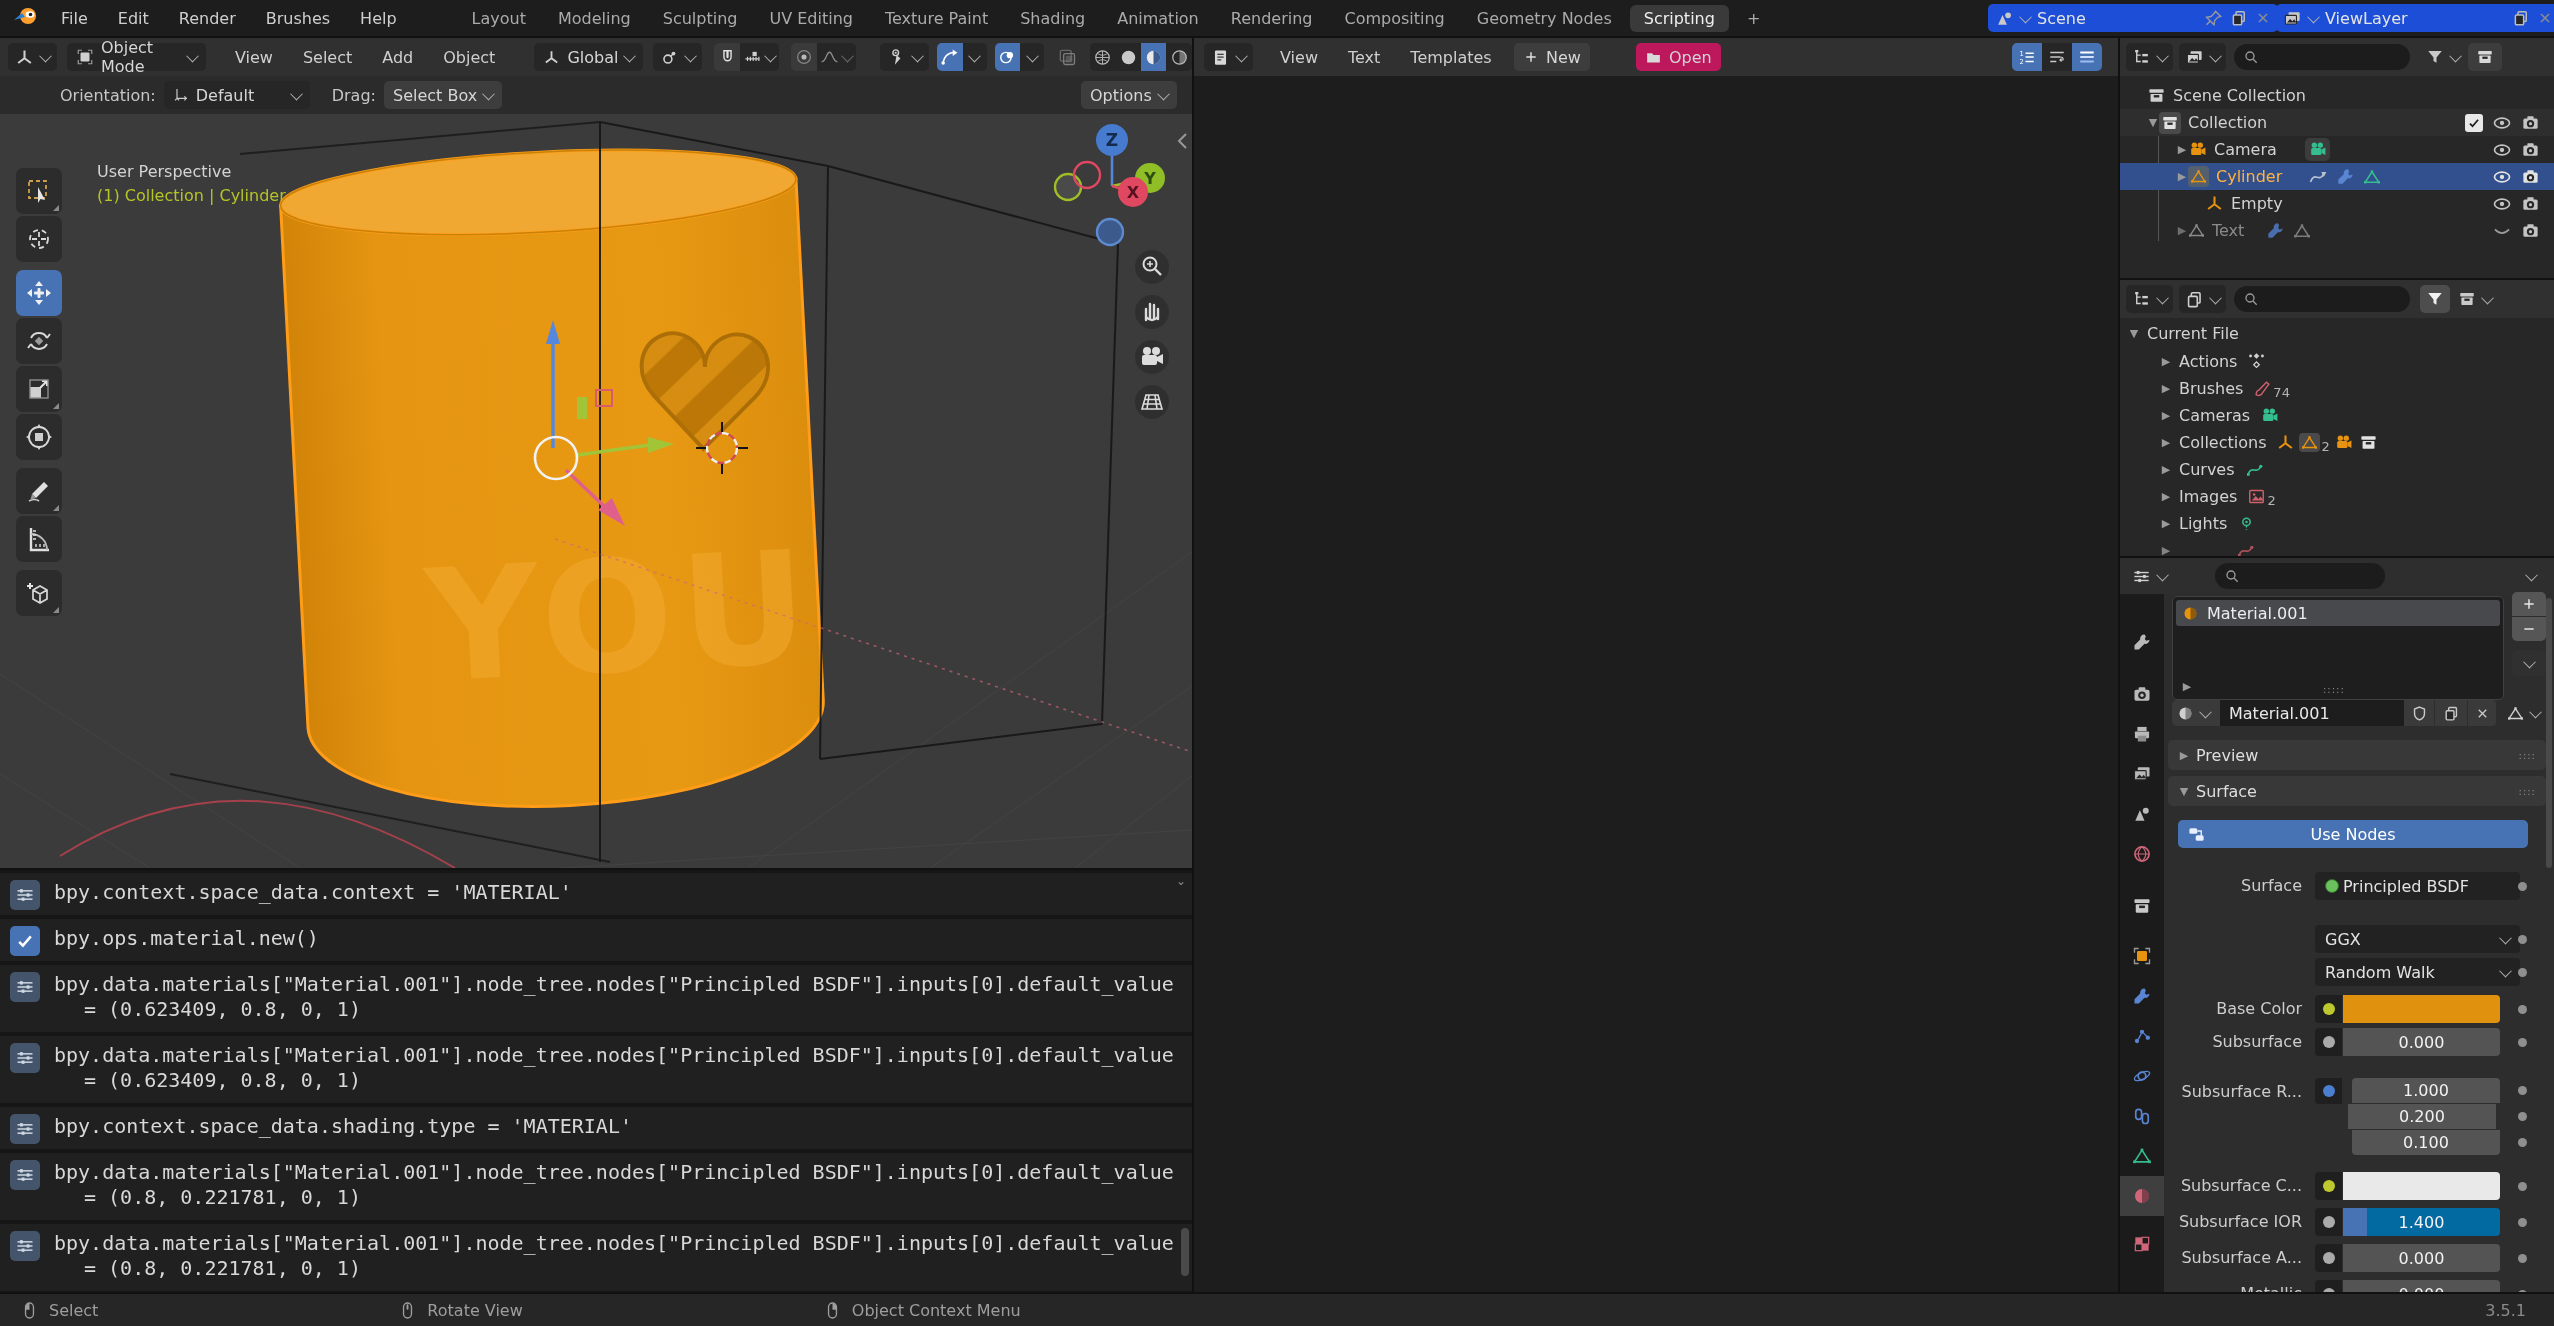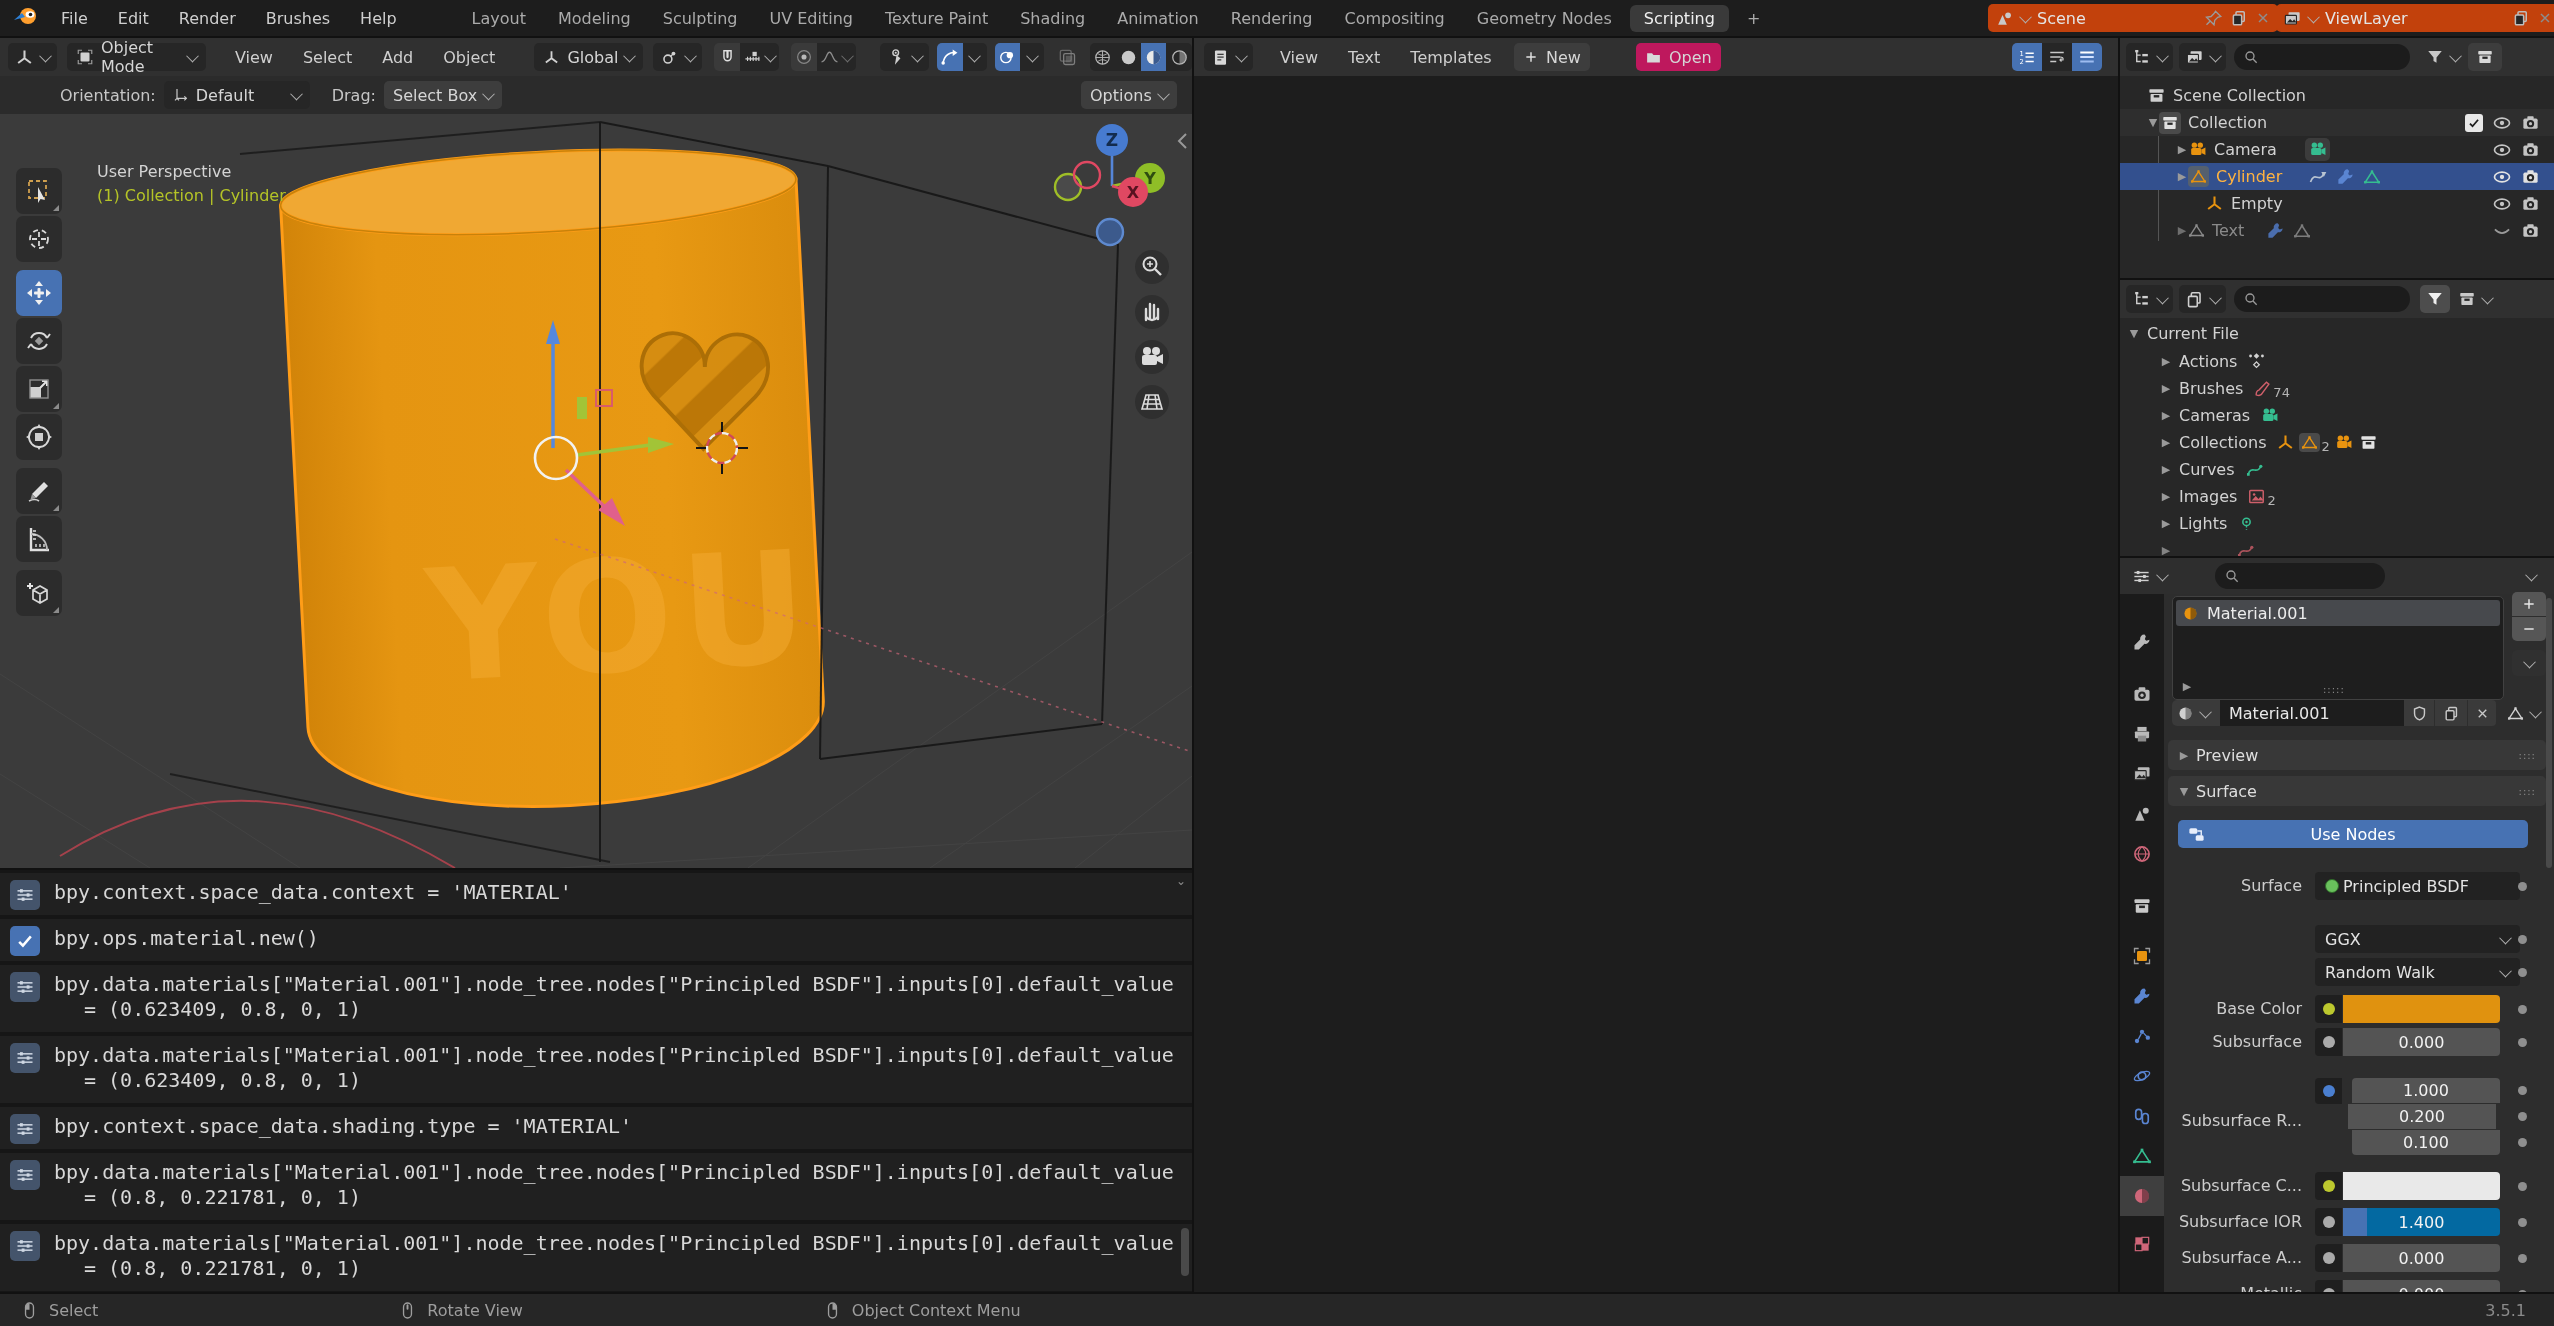--- a/index.html
+++ b/index.html
@@ -6,21 +6,21 @@
   #root{position:relative;width:2554px;height:1326px;background:#111;overflow:hidden;
         font-family:"DejaVu Sans",sans-serif;font-size:16px;color:#d6d6d6;}
   .abs{position:absolute;}
   .row{display:flex;align-items:center;}
   .area{position:absolute;overflow:hidden;}
   
   #topbar{left:0;top:0;width:2554px;height:36px;background:#1d1d1d;}
   .menu{color:#cfcfcf;padding:0 15px;height:36px;display:flex;align-items:center;cursor:default;}
   .wtab{color:#ababab;padding:4px 14px;border-radius:6px;margin:0 2px;}
   .wtab.active{background:#3a3a3a;color:#efefef;}
-  .idsel{background:#c2410c;border-radius:5px;height:28px;display:flex;align-items:center;padding:0 7px;gap:7px;}
+  .idsel{background:#1d4ed8;border-radius:5px;height:28px;display:flex;align-items:center;padding:0 7px;gap:7px;}
   
   .hdr{background:#303030;}
   .dd{background:#262626;border-radius:5px;height:28px;display:inline-flex;align-items:center;gap:7px;padding:0 9px;}
   .chev{width:8px;height:8px;border-right:1.7px solid #b0b0b0;border-bottom:1.7px solid #b0b0b0;
         transform:rotate(45deg) translate(-1px,-1px);display:inline-block;flex:0 0 auto;}
   .chev.dim{border-color:#6e6e6e;}
   .seg{display:inline-flex;border-radius:5px;overflow:hidden;}
   .seg>span{width:30px;height:28px;background:#262626;display:flex;align-items:center;justify-content:center;}
   .seg>span.on{background:#4772b3;}
   .tgl{width:30px;height:28px;background:#262626;display:flex;align-items:center;justify-content:center;border-radius:5px;}
@@ -1210,21 +1210,21 @@
 
     <span class="plabel" style="left:20px;top:474px;width:162px">Subsurface</span>
     <span class="sock" style="left:195px;top:470px;height:28px">
         <span class="dot" style="width:12px;height:12px;background:#aaaaaa"></span>
       </span>
     <span class="pfield" style="left:223px;top:470px;width:157px;height:28px;border-radius:0 4px 4px 0">
         <span>0.000</span>
       </span>
     <span class="deco" style="left:398px;top:480px"></span>
 
-    <span class="plabel" style="left:20px;top:553px;width:162px">Subsurface R...</span>
+    <span class="plabel" style="left:20px;top:524px;width:162px">Subsurface R...</span>
     <span class="sock" style="left:195px;top:520px;height:26px">
         <span class="dot" style="width:12px;height:12px;background:#4a7fd0"></span>
       </span>
     <span class="pfield" style="left:232px;top:520px;width:148px;height:25px;border-radius:4px 4px 0 0">
         <span>1.000</span>
       </span>
     <span class="deco" style="left:398px;top:528px"></span>
     <span class="pfield" style="left:228px;top:546px;width:148px;height:25px;border-radius:0">
         <span>0.200</span>
       </span>

